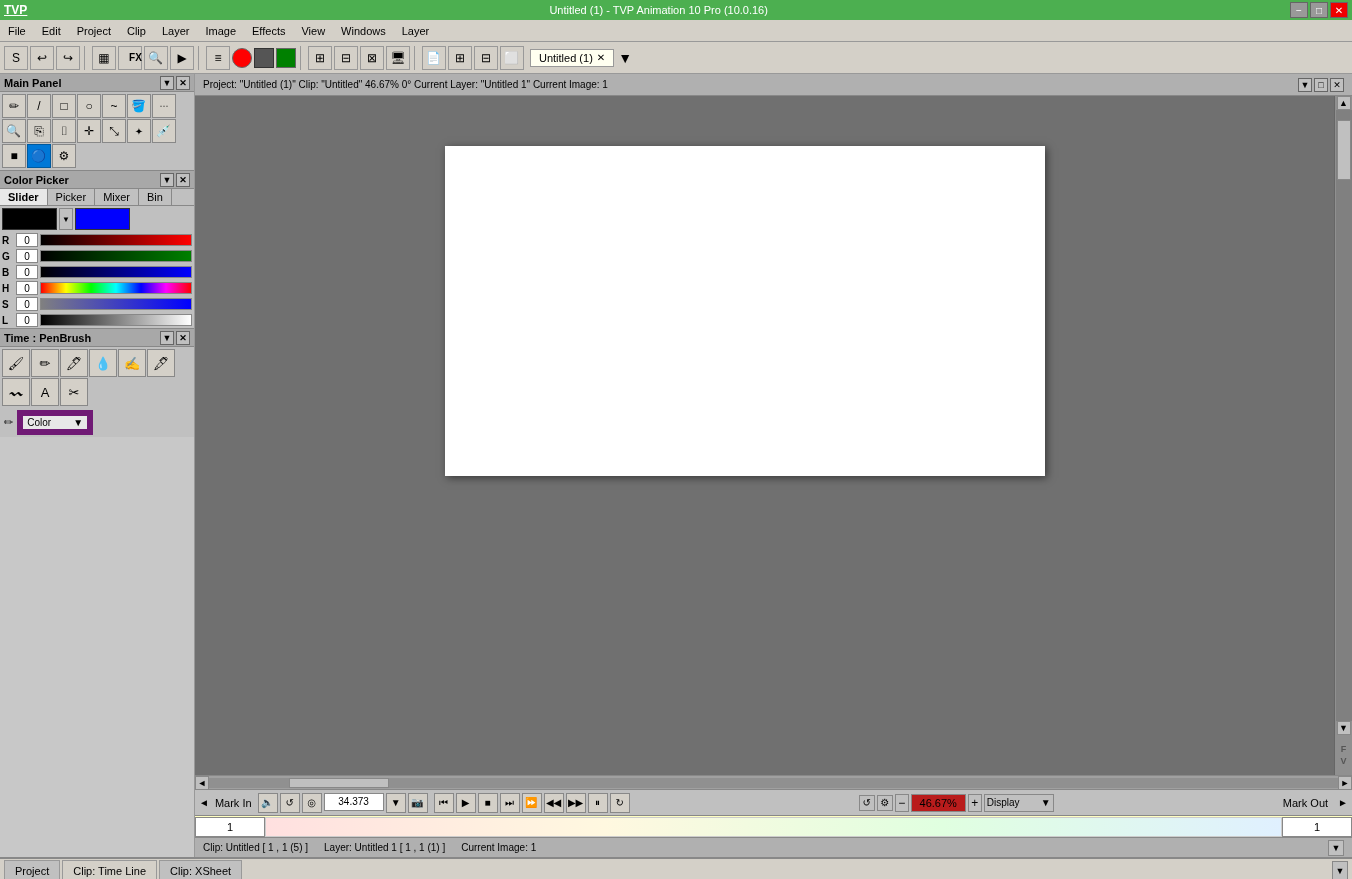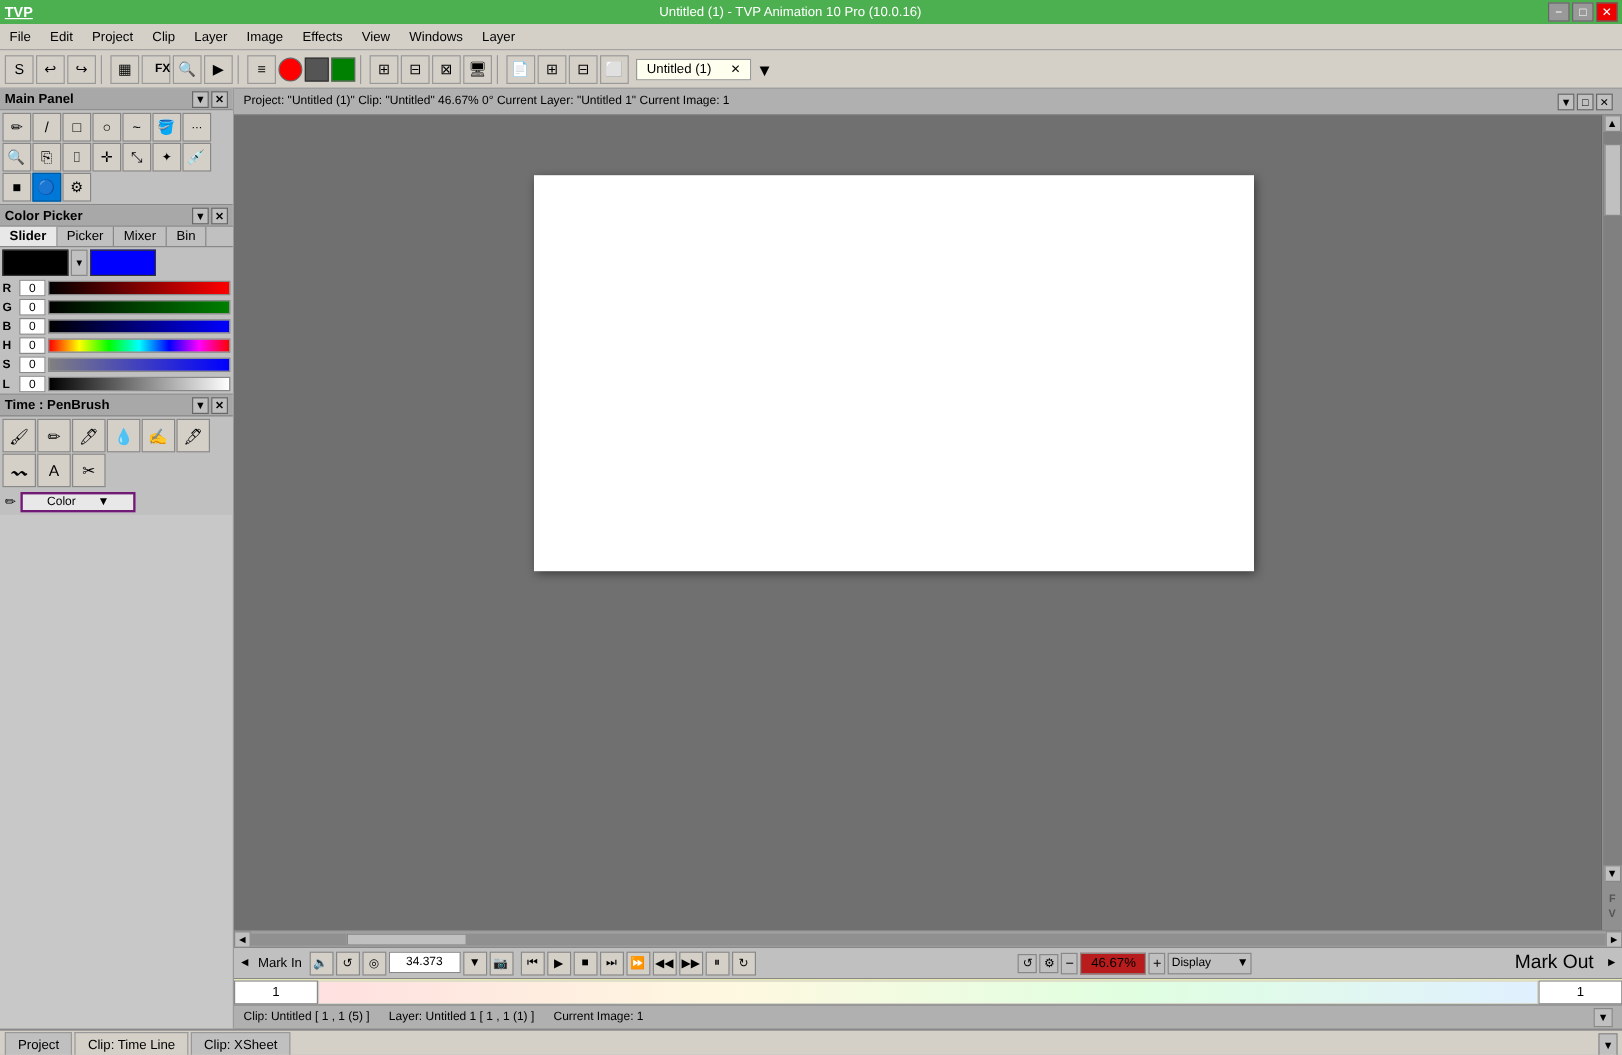--- a/index.html
+++ b/index.html
@@ -37,21 +37,21 @@
     }
     .tool-sep { width: 4px; height: 24px; border-left: 1px solid #999; margin: 0 2px; }
     .color-circle-red { width: 20px; height: 20px; border-radius: 50%; background: red; border: 1px solid #666; }
     .color-square-green { width: 20px; height: 20px; background: green; border: 1px solid #666; }
     .tab-bar-top {
       flex: 1; height: 24px; background: #d4d0c8;
       display: flex; align-items: center; margin-left: 4px;
     }
     .tab-active {
       background: #fffff0; border: 1px solid #999; padding: 2px 8px;
-      display: flex; align-items: flex-start; gap: 16px; font-size: 11px;
+      display: flex; align-items: flex-start; gap: 4px; font-size: 11px;
     }
     .tab-close { cursor: pointer; font-size: 10px; }
     .tab-add { cursor: pointer; font-size: 14px; padding: 0 4px; }
 
     
     #main-layout {
       display: flex; width: 100%; height: calc(879px - 20px - 22px - 32px - 22px);
     }
 
     
@@ -121,22 +121,22 @@
     .pb-icon {
       width: 28px; height: 28px; background: #d4d0c8; border: 1px solid #888;
       display: flex; align-items: center; justify-content: center;
       font-size: 13px; cursor: pointer;
     }
 
     .color-mode-row {
       display: flex; align-items: center; padding: 2px 4px; gap: 4px;
     }
     .color-mode-select {
-      background: #e8e8e8; border: 2px solid #701a75; padding: 1px 20px; font-size: 10px;
-      width: 96px; display: flex; align-items: center; justify-content: space-between; cursor: pointer;
+      background: #e8e8e8; border: 6px solid #701a75; padding: 1px 4px; font-size: 10px;
+      width: 76px; display: flex; align-items: center; justify-content: space-between; cursor: pointer;
     }
 
     
     #canvas-area {
       flex: 1; display: flex; flex-direction: column; background: #808080;
       position: relative;
     }
     #project-info-bar {
       height: 22px; background: #b0b0b0; border-bottom: 1px solid #888;
       display: flex; align-items: center; padding: 0 8px; font-size: 11px;
@@ -201,21 +201,21 @@
     .bottom-tab {
       padding: 2px 10px; border: 1px solid #999; background: #c0c0c0;
       font-size: 11px; cursor: pointer; height: 22px; display: flex; align-items: center;
     }
     .bottom-tab.active { background: #d4d0c8; border-bottom: none; }
     .h-scroll-arrow { width: 14px; height: 14px; background: #c0c0c0; border: 1px solid #888; cursor: pointer; font-size: 9px; display: flex; align-items: center; justify-content: center; }
     .h-scroll-track { flex: 1; height: 10px; background: #909090; }
 
     
     #mark-in { font-size: 11px; margin-left: 4px; }
-    #mark-out { font-size: 16px; margin-right: 8px; margin-left: auto; }
+    #mark-out { font-size: 11px; margin-right: 8px; margin-left: auto; }
     .overlay-letter { font-size: 9px; color: #555; font-weight: bold; }
     #zoom-minus, #zoom-plus { 
       width: 14px; height: 18px; background: #c0c0c0; border: 1px solid #888;
       cursor: pointer; display: flex; align-items: center; justify-content: center; font-size: 12px;
     }
   </style>
 </head>
 <body>
 
 <div id="title-bar">

